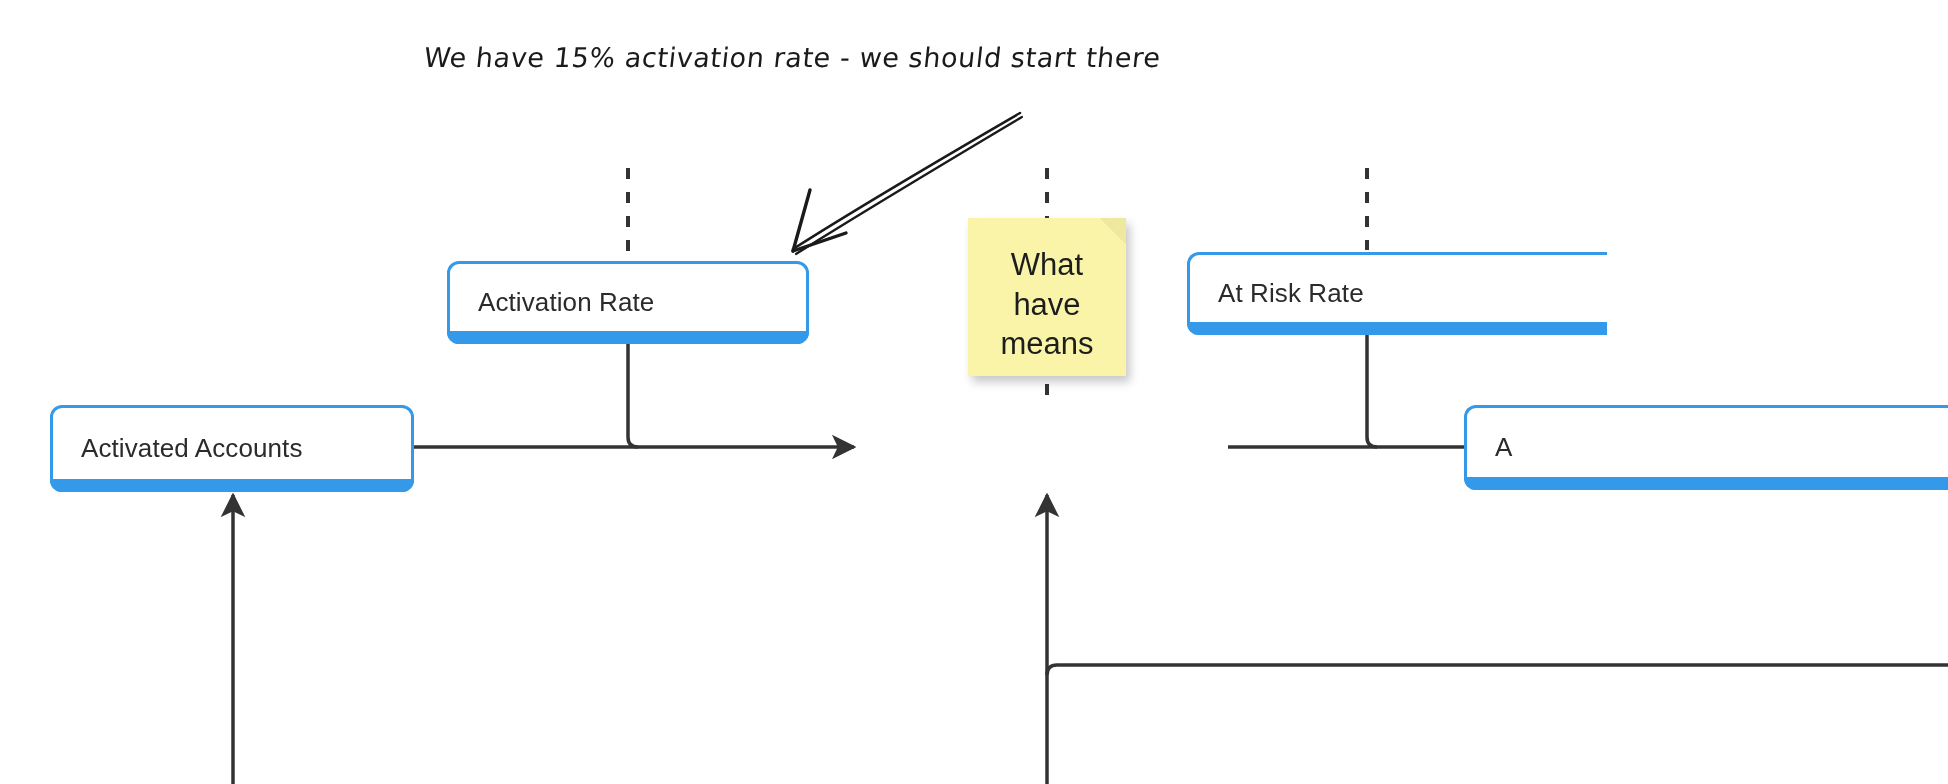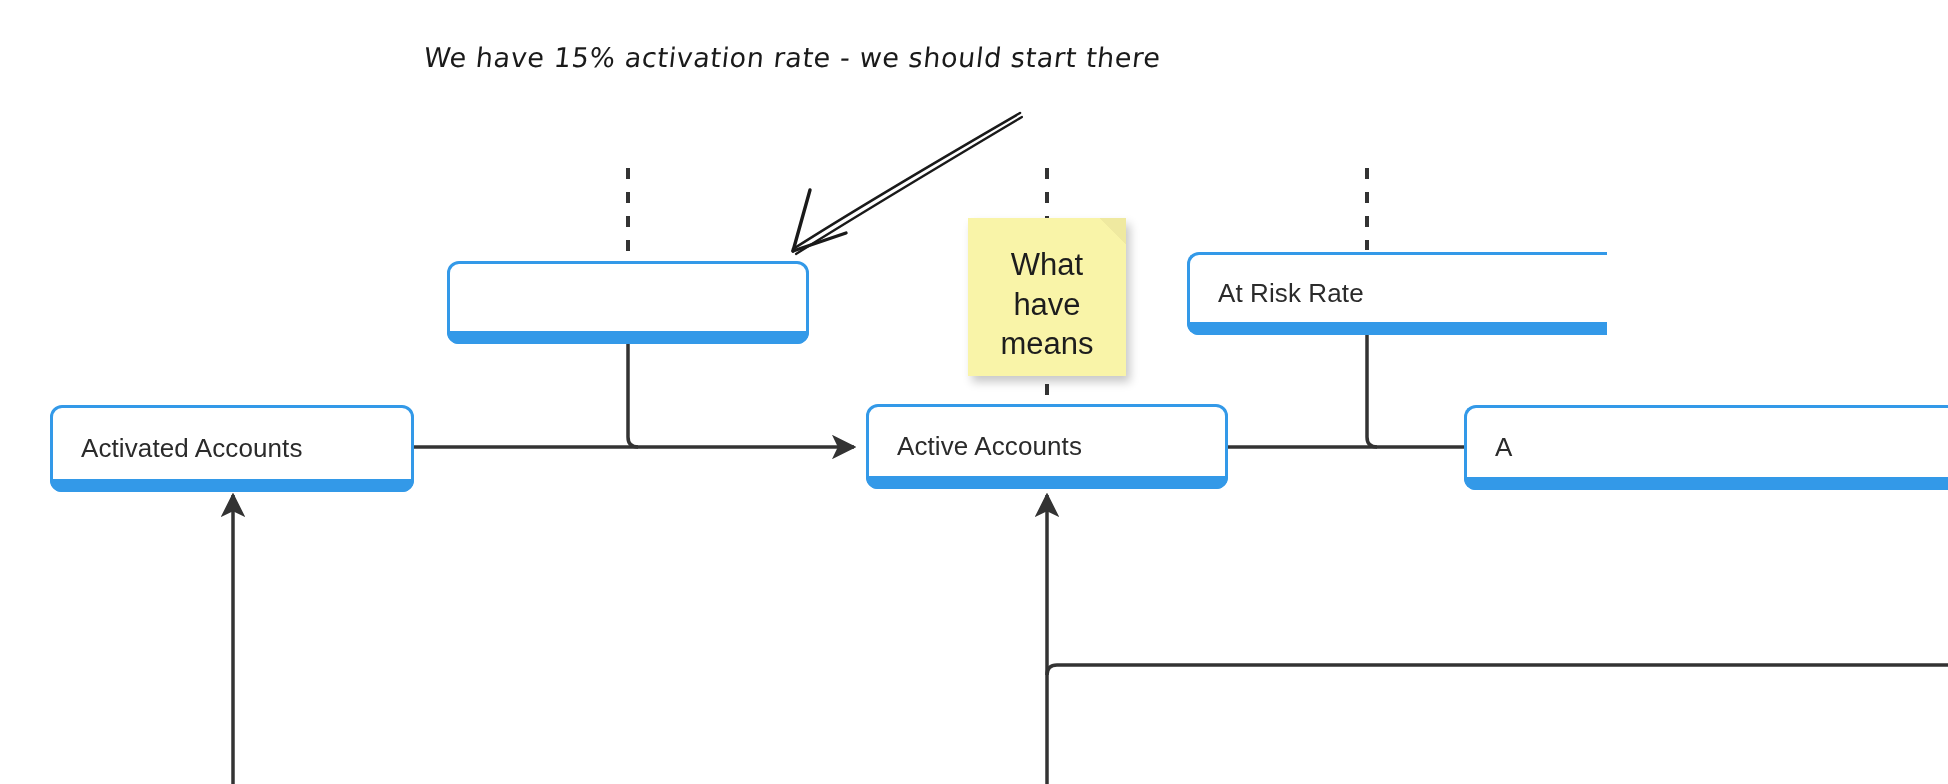--- a/index.html
+++ b/index.html
@@ -130,32 +130,29 @@
       <path d="M 1020 113 Q 870 200 793 249" stroke="#1a1a1a" stroke-width="2.6" fill="none" stroke-linecap="round"></path>
       <path d="M 1022 117 Q 874 205 796 254" stroke="#1a1a1a" stroke-width="2.2" fill="none" stroke-linecap="round"></path>
       <path d="M 793 251 L 810 190" stroke="#1a1a1a" stroke-width="3.4" fill="none" stroke-linecap="round"></path>
       <path d="M 793 251 L 846 233" stroke="#1a1a1a" stroke-width="3.4" fill="none" stroke-linecap="round"></path>
     </g>
   </svg>
 
   <div class="handwriting" style="left:424px; top:42px;">We have 15% activation rate - we should start there</div>
 
   <div class="stock" style="left:447px; top:261px; width:362px; height:83px;">
+    <span class="stock-label">Activation Rate</span>
     <span class="stock-bar"></span>
   </div>
 
   <div class="stock" style="left:50px; top:405px; width:364px; height:87px;">
     <span class="stock-label">Activated Accounts</span>
     <span class="stock-bar"></span>
   </div>
 
-  <div class="stock" style="left:866px; top:404px; width:362px; height:85px;">
-    <span class="stock-label">Active Accounts</span>
-    <span class="stock-bar"></span>
-  </div>
 
   <div class="stock" style="left:1187px; top:252px; width:420px; height:83px; border-right:none; border-top-right-radius:0; border-bottom-right-radius:0;">
     <span class="stock-label">At Risk Rate</span>
     <span class="stock-bar" style="border-bottom-right-radius:0; right:0;"></span>
   </div>
 
   <div class="stock" style="left:1464px; top:405px; width:500px; height:85px; border-right:none; border-top-right-radius:0; border-bottom-right-radius:0;">
     <span class="stock-label">A</span>
     <span class="stock-bar" style="border-bottom-right-radius:0; right:0;"></span>
   </div>

